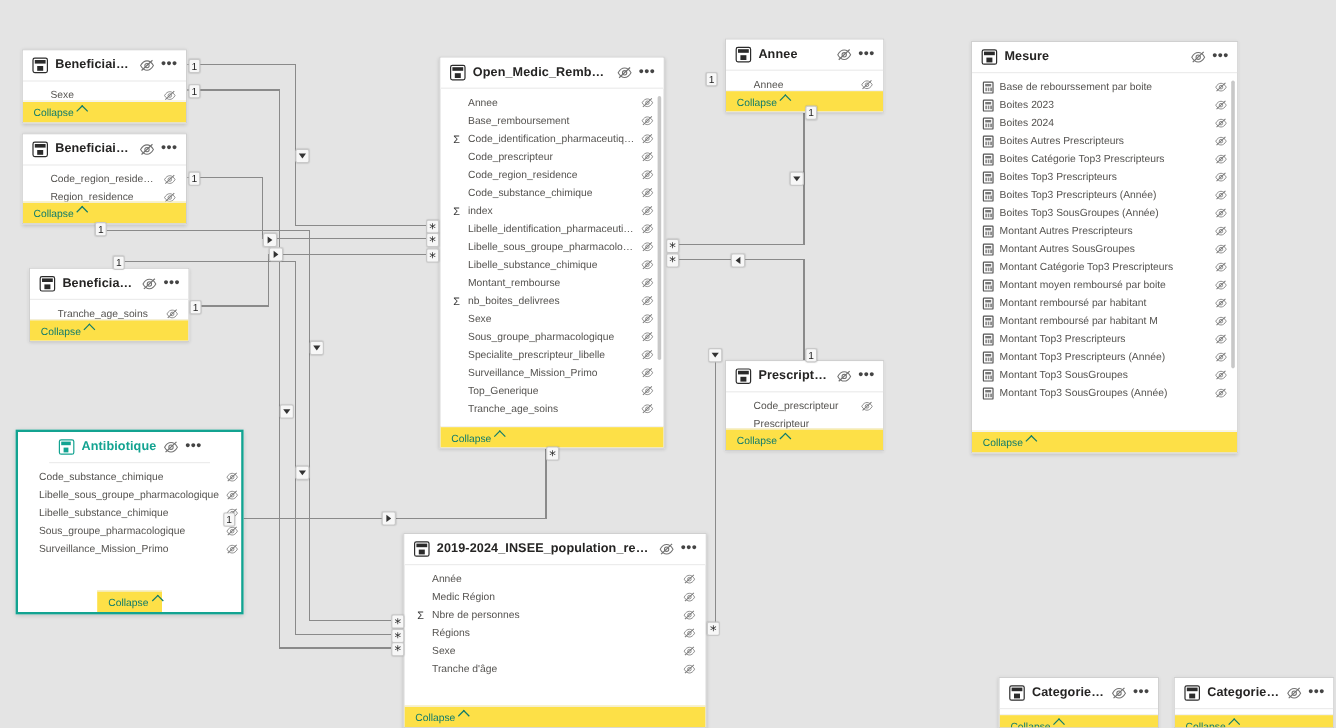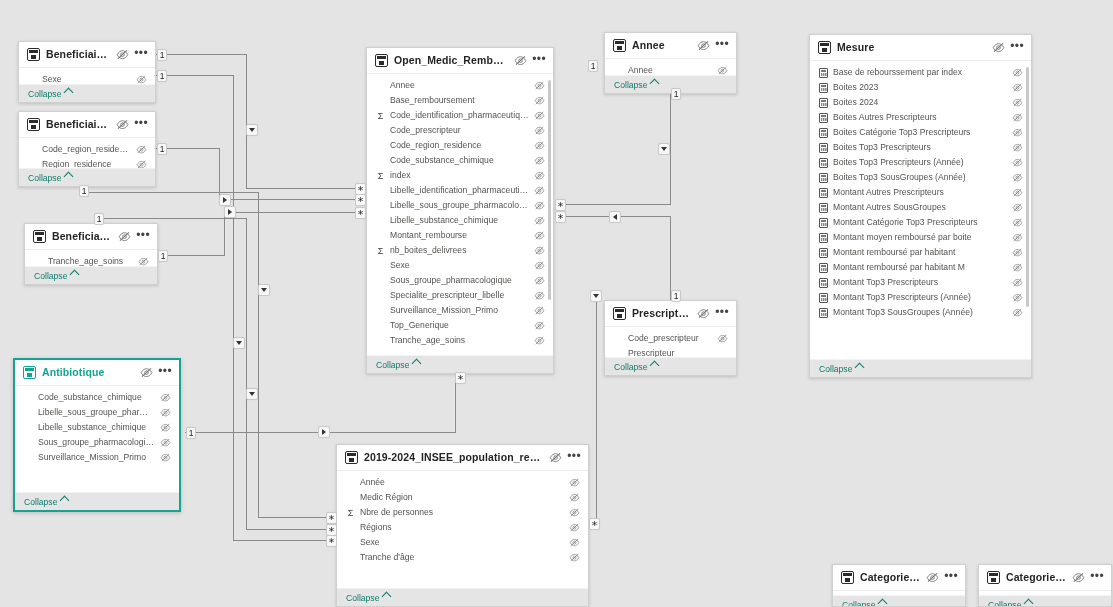--- a/index.html
+++ b/index.html
@@ -155,21 +155,21 @@
   .field-eye { width: 11px; height: 9px; flex: 0 0 auto; opacity: 0.72; }
 
   .card-footer {
     height: 18px;
     min-height: 18px;
     display: flex;
     align-items: center;
     padding-left: 9px;
     gap: 4px;
     border-top: 1px solid #f2f2f2;
-    background: #e5e5e5;
+    background: #fde047;
   }
   .collapse-label {
     font-size: 8.6px;
     color: #0f7b6c;
     line-height: 10px;
   }
   .chev-up {
     width: 7px; height: 7px;
     border-left: 1.1px solid #0f7b6c;
     border-top: 1.1px solid #0f7b6c;
@@ -329,21 +329,21 @@
               <circle cx="8" cy="7.2" r="2.3" fill="none" stroke="#4a4a4a" stroke-width="1.1"></circle>
               <line x1="2.2" y1="12.4" x2="13.8" y2="1.6" stroke="#4a4a4a" stroke-width="1.3"></line>
             </svg>
           </div>
         </div>
         <div class="card-footer">
           <span class="collapse-label">Collapse</span>
           <span class="chev-up"></span>
         </div>
       </div>
-      <div class="card selected" style="left: 13px; top: 358px; width: 168px; height: 154px;">
+      <div class="card selected" style="left: 13px; top: 358px; width: 190px; height: 154px; align-items: center;">
         <div class="card-header">
           <span class="tbl-icon"></span>
           <span class="card-title">Antibiotique</span>
           <span class="hdr-actions">
             <svg viewBox="0 0 16 14" class="eye-off">
               <path d="M1.2 7.2 C3.2 3.6 5.6 2.2 8 2.2 C10.4 2.2 12.8 3.6 14.8 7.2 C12.8 10.8 10.4 12.2 8 12.2 C5.6 12.2 3.2 10.8 1.2 7.2 Z" fill="none" stroke="#4a4a4a" stroke-width="1.1"></path>
               <circle cx="8" cy="7.2" r="2.3" fill="none" stroke="#4a4a4a" stroke-width="1.1"></circle>
               <line x1="2.2" y1="12.4" x2="13.8" y2="1.6" stroke="#4a4a4a" stroke-width="1.3"></line>
             </svg>
             <span class="dots">•••</span>
@@ -729,21 +729,21 @@
               <path d="M1.2 7.2 C3.2 3.6 5.6 2.2 8 2.2 C10.4 2.2 12.8 3.6 14.8 7.2 C12.8 10.8 10.4 12.2 8 12.2 C5.6 12.2 3.2 10.8 1.2 7.2 Z" fill="none" stroke="#4a4a4a" stroke-width="1.1"></path>
               <circle cx="8" cy="7.2" r="2.3" fill="none" stroke="#4a4a4a" stroke-width="1.1"></circle>
               <line x1="2.2" y1="12.4" x2="13.8" y2="1.6" stroke="#4a4a4a" stroke-width="1.3"></line>
             </svg>
             <span class="dots">•••</span>
           </span>
         </div>
         <div class="field-list">
           <div class="field-row">
             <span class="meas-icon"></span>
-            <span class="field-name">Base de rebourssement par index</span>
+            <span class="field-name">Base de rebourssement par boite</span>
             <svg viewBox="0 0 16 14" class="field-eye">
               <path d="M1.2 7.2 C3.2 3.6 5.6 2.2 8 2.2 C10.4 2.2 12.8 3.6 14.8 7.2 C12.8 10.8 10.4 12.2 8 12.2 C5.6 12.2 3.2 10.8 1.2 7.2 Z" fill="none" stroke="#4a4a4a" stroke-width="1.1"></path>
               <circle cx="8" cy="7.2" r="2.3" fill="none" stroke="#4a4a4a" stroke-width="1.1"></circle>
               <line x1="2.2" y1="12.4" x2="13.8" y2="1.6" stroke="#4a4a4a" stroke-width="1.3"></line>
             </svg>
           </div>
           <div class="field-row">
             <span class="meas-icon"></span>
             <span class="field-name">Boites 2023</span>
             <svg viewBox="0 0 16 14" class="field-eye">
@@ -865,20 +865,29 @@
             <span class="field-name">Montant Top3 Prescripteurs</span>
             <svg viewBox="0 0 16 14" class="field-eye">
               <path d="M1.2 7.2 C3.2 3.6 5.6 2.2 8 2.2 C10.4 2.2 12.8 3.6 14.8 7.2 C12.8 10.8 10.4 12.2 8 12.2 C5.6 12.2 3.2 10.8 1.2 7.2 Z" fill="none" stroke="#4a4a4a" stroke-width="1.1"></path>
               <circle cx="8" cy="7.2" r="2.3" fill="none" stroke="#4a4a4a" stroke-width="1.1"></circle>
               <line x1="2.2" y1="12.4" x2="13.8" y2="1.6" stroke="#4a4a4a" stroke-width="1.3"></line>
             </svg>
           </div>
           <div class="field-row">
             <span class="meas-icon"></span>
             <span class="field-name">Montant Top3 Prescripteurs (Année)</span>
+            <svg viewBox="0 0 16 14" class="field-eye">
+              <path d="M1.2 7.2 C3.2 3.6 5.6 2.2 8 2.2 C10.4 2.2 12.8 3.6 14.8 7.2 C12.8 10.8 10.4 12.2 8 12.2 C5.6 12.2 3.2 10.8 1.2 7.2 Z" fill="none" stroke="#4a4a4a" stroke-width="1.1"></path>
+              <circle cx="8" cy="7.2" r="2.3" fill="none" stroke="#4a4a4a" stroke-width="1.1"></circle>
+              <line x1="2.2" y1="12.4" x2="13.8" y2="1.6" stroke="#4a4a4a" stroke-width="1.3"></line>
+            </svg>
+          </div>
+          <div class="field-row">
+            <span class="meas-icon"></span>
+            <span class="field-name">Montant Top3 SousGroupes</span>
             <svg viewBox="0 0 16 14" class="field-eye">
               <path d="M1.2 7.2 C3.2 3.6 5.6 2.2 8 2.2 C10.4 2.2 12.8 3.6 14.8 7.2 C12.8 10.8 10.4 12.2 8 12.2 C5.6 12.2 3.2 10.8 1.2 7.2 Z" fill="none" stroke="#4a4a4a" stroke-width="1.1"></path>
               <circle cx="8" cy="7.2" r="2.3" fill="none" stroke="#4a4a4a" stroke-width="1.1"></circle>
               <line x1="2.2" y1="12.4" x2="13.8" y2="1.6" stroke="#4a4a4a" stroke-width="1.3"></line>
             </svg>
           </div>
           <div class="field-row">
             <span class="meas-icon"></span>
             <span class="field-name">Montant Top3 SousGroupes (Année)</span>
             <svg viewBox="0 0 16 14" class="field-eye">

